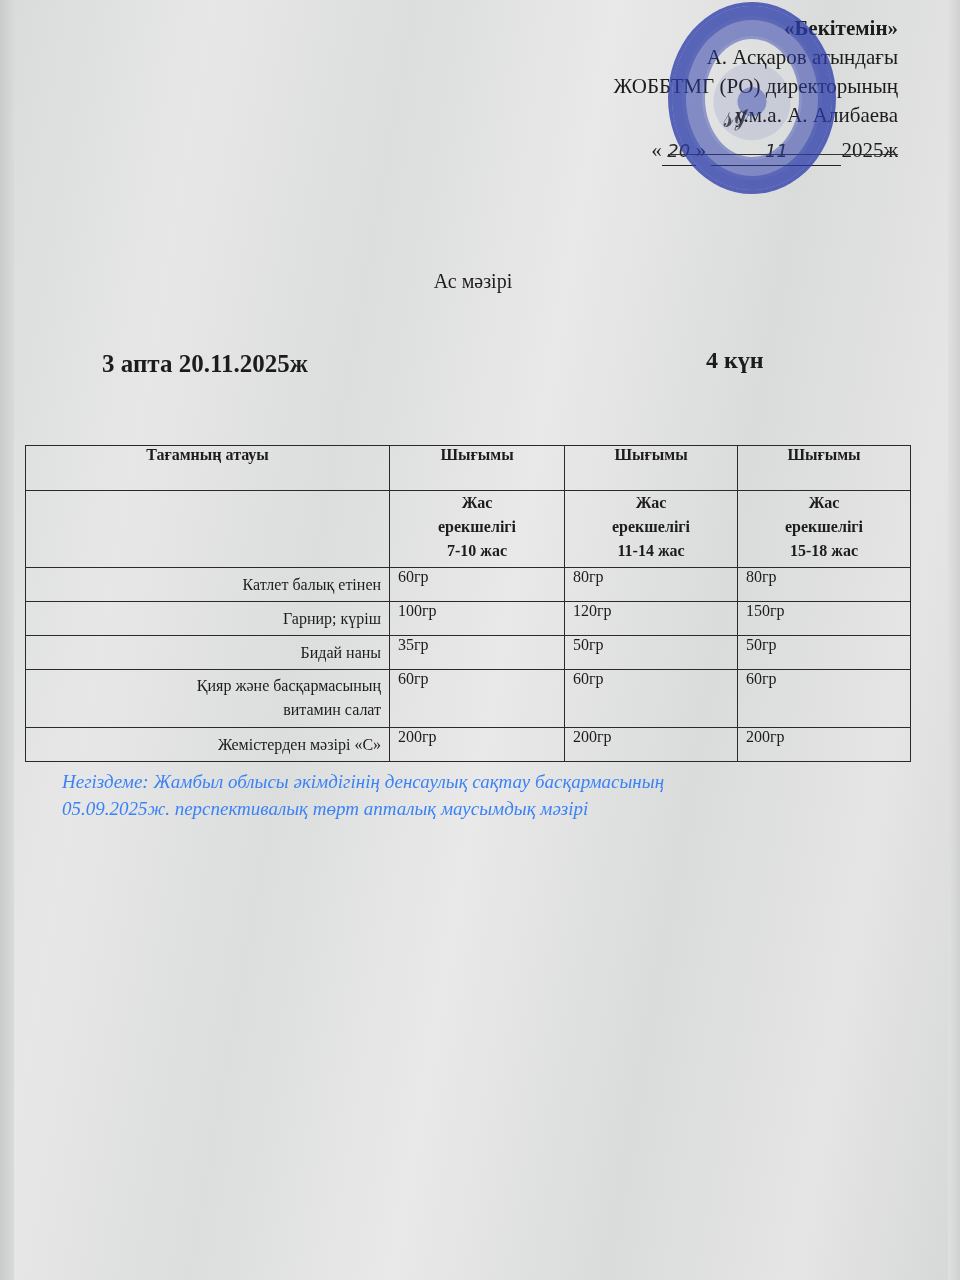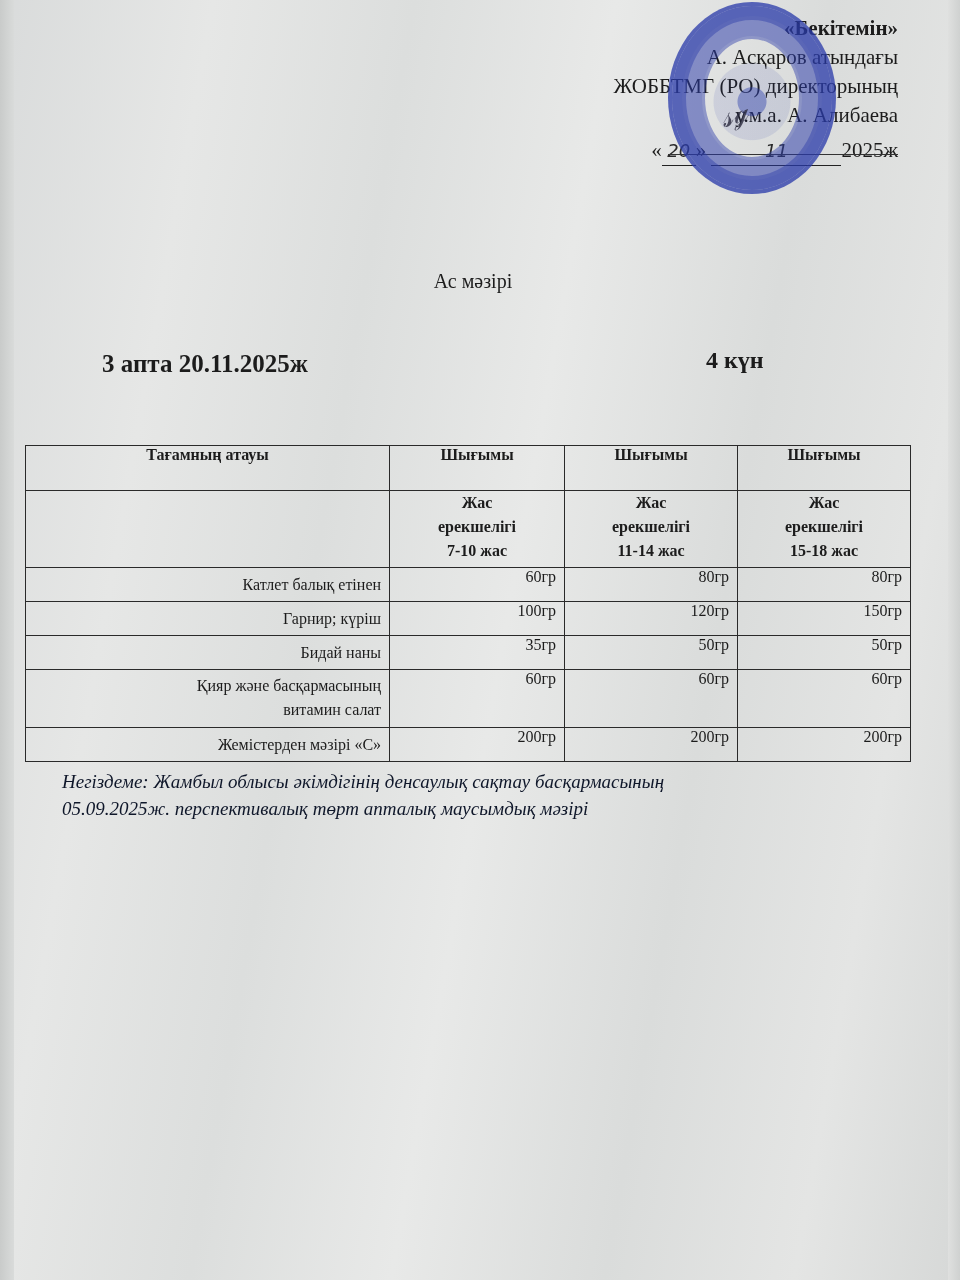--- a/index.html
+++ b/index.html
@@ -33,30 +33,30 @@
   .doc-title { position:absolute; left:0; width:946px; top:270px; text-align:center; font-weight:normal; font-size:20px; }
   .week-date { position:absolute; left:102px; top:350px; font-weight:bold; font-size:25px; }
   .day { position:absolute; left:706px; top:347px; font-weight:bold; font-size:24px; }
 
   table.menu { position:absolute; left:25px; top:405px; width:886px; border-collapse:collapse; font-size:16px;margin-top:40px; }
   table.menu td, table.menu th { border:1.5px solid #2a2a2a; padding:0 8px; }
   table.menu th { font-weight:bold; text-align:center; vertical-align:top; }
   .h1 th { height:44px; padding-top:6px; }
   .h2 th { height:76px; line-height:24px; padding-top:4px; }
   table.menu td.name { text-align:right; }
-  table.menu td.val { text-align:right; vertical-align:top; }
+  table.menu td.val { text-align:left; vertical-align:top; }
   .r { height:34px; }
   .r-tall { height:58px; }
   .r-tall td.name { line-height:24px; vertical-align:top; padding-top:4px; }
   .col0 { width:345px; }
   .col1 { width:157px; }
   .col2 { width:155px; }
   .col3 { width:155px; }
 
-  .basis { position:absolute; left:62px; top:768px; font-style:italic; font-size:19px; line-height:27px; color:#0f172a; }
+  .basis { position:absolute; left:62px; top:768px; font-style:italic; font-size:19px; line-height:27px; color:#3b82f6; }
 </style>
 </head>
 <body>
 
 <div class="paper-edge-left"></div>
 <div class="paper-edge-right"></div>
 
 <div class="approval">
   <div class="approve-title">«Бекітемін»</div>
   <div>А. Асқаров атындағы</div>

